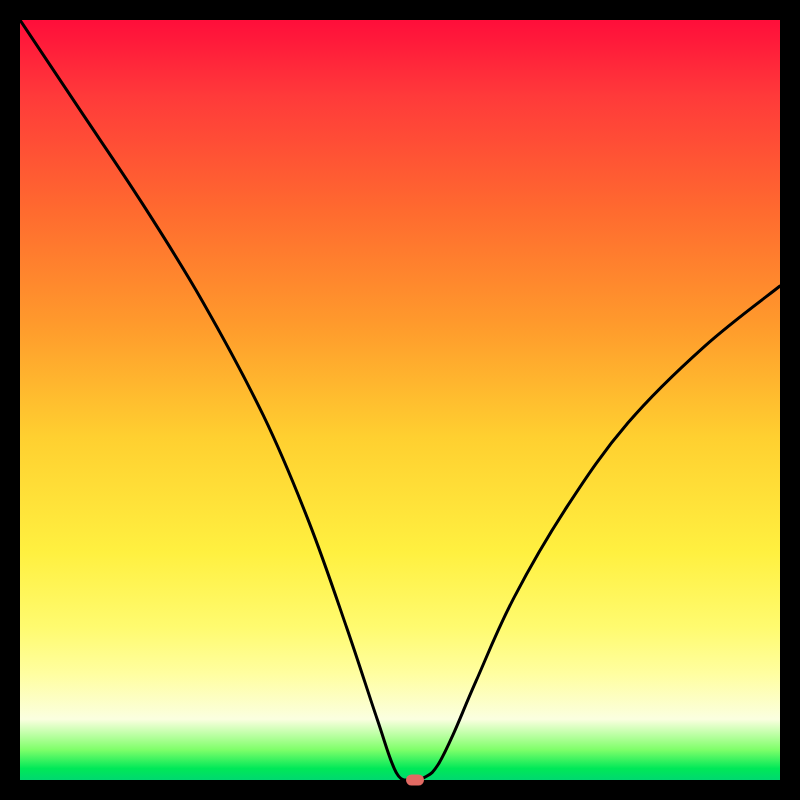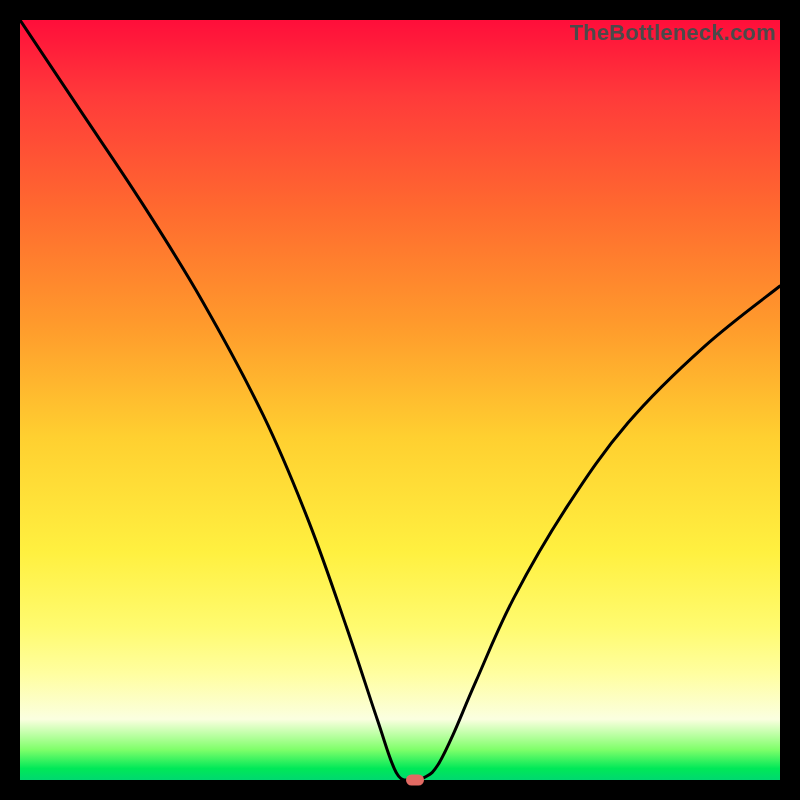--- a/index.html
+++ b/index.html
@@ -65,19 +65,18 @@
     background: #e26a63;
     transform: translate(-50%, -50%);
     pointer-events: none;
   }
 </style>
 </head>
 <body>
 
 <div class="frame">
   <div class="plot">
-    <div class="watermark">TheBottleneck.com</div>
     <svg class="curve" viewBox="0 0 760 760" preserveAspectRatio="none">
       <path d="M 0.0 0.0 C 10.9 16.4, 38.9 58.4, 60.8 91.2 C 82.7 124.0, 99.7 148.2, 121.6 182.4 C 143.5 216.6, 160.5 242.9, 182.4 281.2 C 204.3 319.5, 224.0 355.5, 243.2 395.2 C 262.4 434.9, 273.8 463.3, 288.8 501.6 C 303.8 539.9, 314.5 572.4, 326.8 608.0 C 339.1 643.6, 348.3 673.2, 357.2 699.2 C 366.1 725.2, 370.0 741.5, 376.2 752.4 C 382.4 763.3, 385.9 759.3, 391.4 760.0 C 396.9 760.7, 401.8 758.9, 406.6 756.2 C 411.4 753.5, 413.2 752.3, 418.0 744.8 C 422.8 737.3, 426.4 729.4, 433.2 714.4 C 440.0 699.4, 445.1 685.8, 456.0 661.2 C 466.9 636.6, 477.6 609.1, 494.0 577.6 C 510.4 546.1, 526.7 517.9, 547.2 486.4 C 567.7 454.9, 583.4 431.5, 608.0 402.8 C 632.6 374.1, 656.6 351.4, 684.0 326.8 C 711.4 302.2, 746.3 276.9, 760.0 266.0" fill="none" stroke="#000" stroke-width="3" stroke-linecap="round" stroke-linejoin="round"></path>
     </svg>
     <div class="marker" style="left: 395.2px; top: 760px; background: rgb(226, 106, 99);"></div>
   </div>
 </div>
 
 </body></html>

